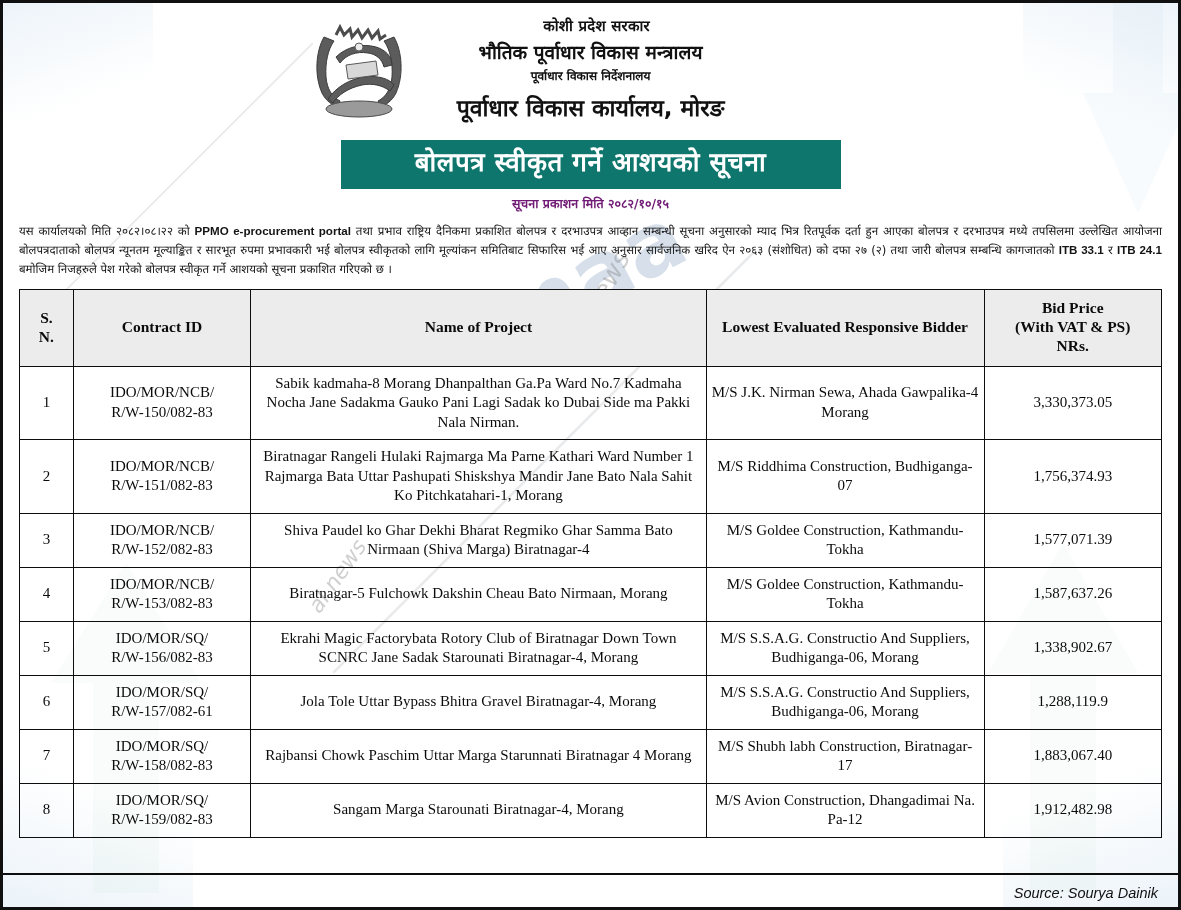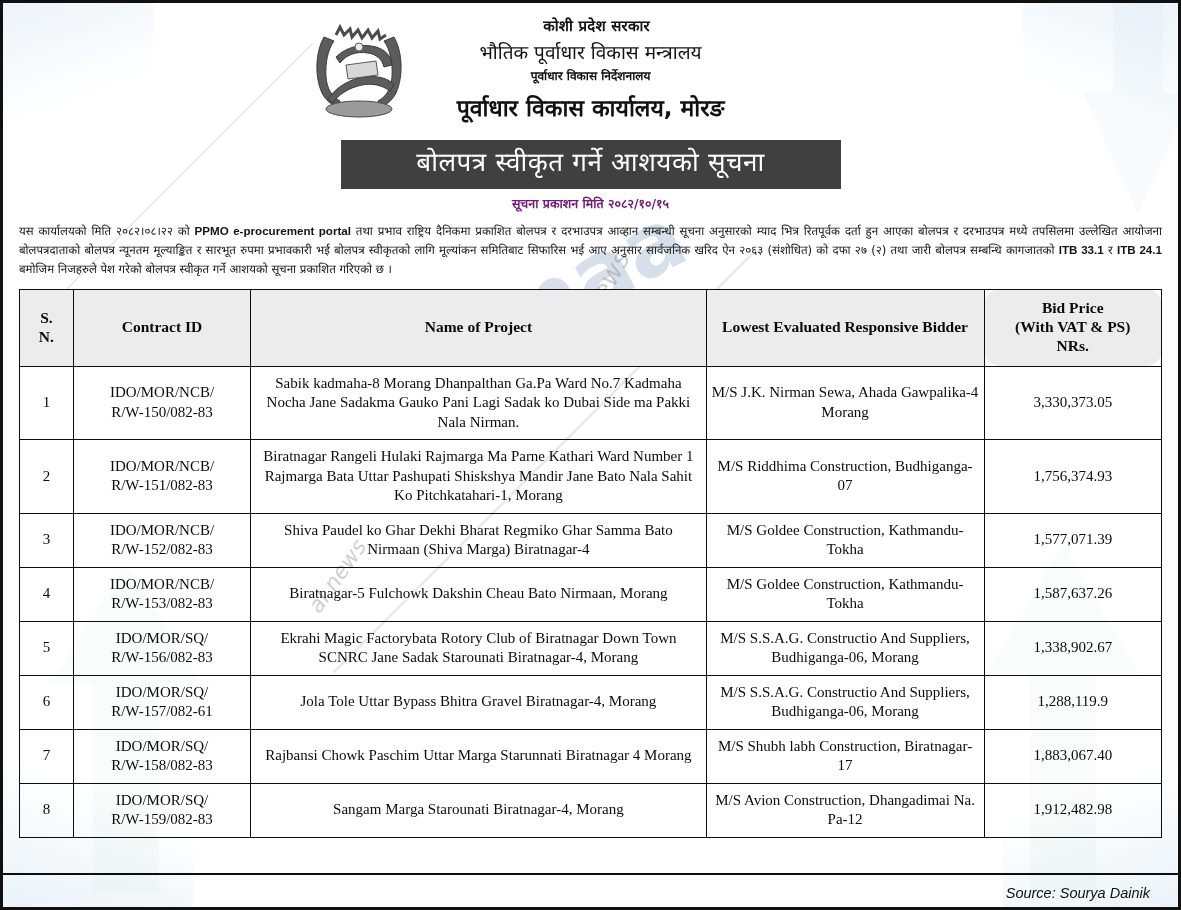--- a/index.html
+++ b/index.html
@@ -62,36 +62,36 @@
   .gov-lines {
     position: relative;
     z-index: 2;
   }
   .np { font-family: "DejaVu Sans", sans-serif; color: #111; }
   .line-prov {
     font-size: 15px; font-weight: 700; line-height: 1.0;
     letter-spacing: .2px; margin: 6px 0 0 0; padding-left: 12px;
   }
   .line-min {
-    font-size: 19px; font-weight: 400; line-height: 1.25; margin: 7px 0 0 0;
+    font-size: 19px; font-weight: 700; line-height: 1.25; margin: 7px 0 0 0;
   }
   .line-dir {
     font-size: 12px; font-weight: 700; line-height: 1.25; margin: 4px 0 0 0;
   }
   .line-office {
     font-size: 23px; font-weight: 700; line-height: 1.3; margin: 10px 0 16px 0;
   }
 
   .title-banner {
     margin: 14px auto 0 auto;
     width: 500px;
-    background: #404040;
+    background: #0f766e;
     color: #ffffff;
     font-family: "DejaVu Sans", sans-serif;
-    font-weight: 400;
+    font-weight: 700;
     font-size: 26px;
     line-height: 1.45;
     padding: 4px 10px 8px 10px;
     box-sizing: border-box;
     text-align: center;
     letter-spacing: .5px;
   }
   .pub-date {
     margin: 6px 0 0 0;
     text-align: center;
@@ -148,38 +148,38 @@
   }
   td.c-sn      { width: 44px;  font-size: 15.5px; }
   td.c-cid     { width: 166px; }
   td.c-proj    { width: 440px; }
   td.c-bidder  { width: 265px; }
   td.c-price   { width: 166px; }
   th.c-sn      { width: 44px;  }
   th.c-cid     { width: 166px; }
   th.c-proj    { width: 440px; }
   th.c-bidder  { width: 265px; }
-  th.c-price   { width: 166px; border-radius: 16px; }
+  th.c-price   { width: 166px; }
 
   .cid-l { display: block; }
 
   
   .office-chief {
     margin: 6px 16px 0 16px;
     text-align: right;
     font-family: "Liberation Serif", serif;
     font-weight: 700;
     font-size: 15.5px;
     color: #0a0a0a;
     position: relative;
     z-index: 2;
   }
   .source-line {
     position: absolute;
-    right: 28px;
+    right: 20px;
     bottom: 6px;
     font-family: "Liberation Sans", sans-serif;
     font-style: italic;
     font-size: 14.5px;
     color: #111;
     z-index: 3;
   }
   .source-rule {
     position: absolute;
     left: 0; right: 0;

